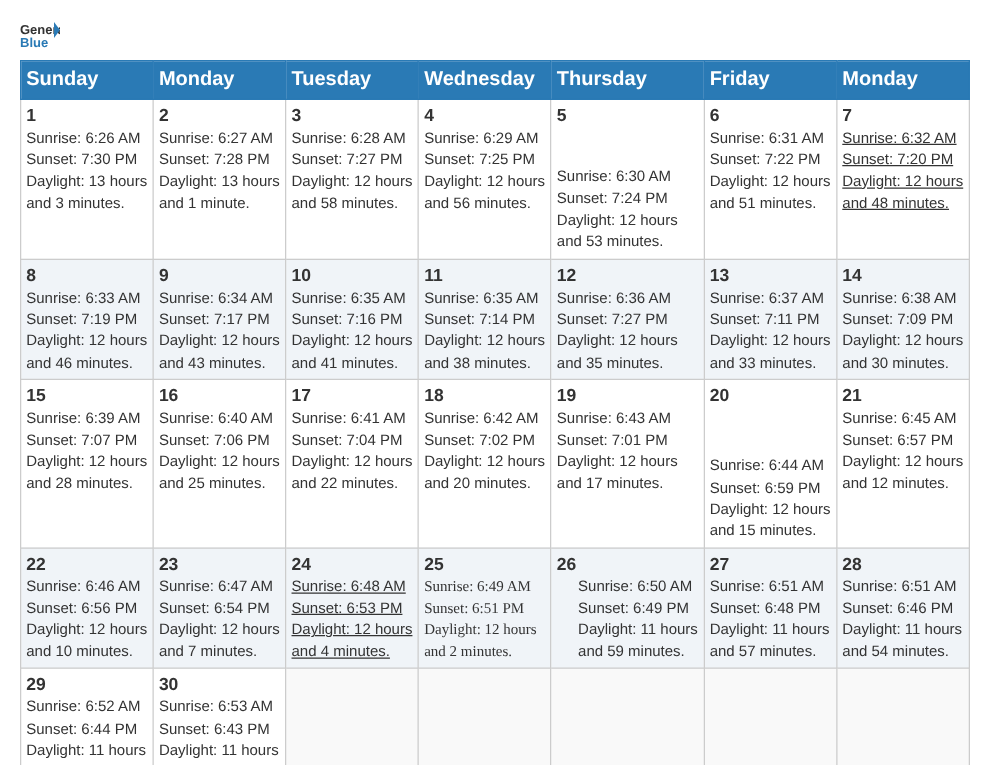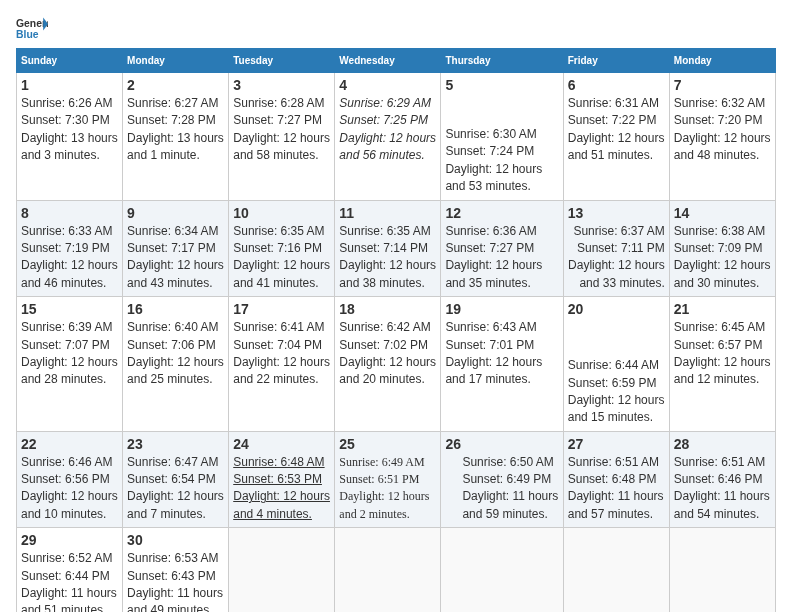--- a/index.html
+++ b/index.html
@@ -40,21 +40,21 @@
     table {
       width: 100%;
       border-collapse: collapse;
       font-size: 11px;
     }
     thead th {
       background-color: #2a7ab5;
       color: #fff;
       padding: 6px 4px;
       text-align: left;
-      font-size: 10px;
+      font-size: 16px;
       font-weight: bold;
       border: 1px solid #2a7ab5;
     }
     tbody td {
       border: 1px solid #ccc;
       padding: 4px;
       vertical-align: top;
       height: 82px;
     }
     tbody tr:nth-child(even) td {
@@ -126,42 +126,42 @@
         </td>
         <td>
           <span class="day-num">3</span>
           <div class="day-info" style="white-space: pre-line;">Sunrise: 6:28 AM
 Sunset: 7:27 PM
 Daylight: 12 hours
 and 58 minutes.</div>
         </td>
         <td>
           <span class="day-num">4</span>
-          <div class="day-info" style="white-space: pre-line; font-style: italic;">Sunrise: 6:29 AM
+          <div class="day-info" style="white-space: pre-line;">Sunrise: 6:29 AM
 Sunset: 7:25 PM
 Daylight: 12 hours
 and 56 minutes.</div>
         </td>
         <td>
           <span class="day-num">5</span>
           <div class="day-info" style="white-space: pre-line; margin-top: 33px;">Sunrise: 6:30 AM
 Sunset: 7:24 PM
 Daylight: 12 hours
 and 53 minutes.</div>
         </td>
         <td>
           <span class="day-num">6</span>
           <div class="day-info" style="white-space: pre-line;">Sunrise: 6:31 AM
 Sunset: 7:22 PM
 Daylight: 12 hours
 and 51 minutes.</div>
         </td>
         <td>
           <span class="day-num">7</span>
-          <div class="day-info" style="white-space: pre-line;">Sunrise: 6:32 AM
+          <div class="day-info" style="white-space: pre-line; text-decoration: underline;">Sunrise: 6:32 AM
 Sunset: 7:20 PM
 Daylight: 12 hours
 and 48 minutes.</div>
         </td>
       </tr>
       <tr>
         <td>
           <span class="day-num">8</span>
           <div class="day-info" style="white-space: pre-line;">Sunrise: 6:33 AM
 Sunset: 7:19 PM
@@ -191,21 +191,21 @@
         </td>
         <td>
           <span class="day-num">12</span>
           <div class="day-info" style="white-space: pre-line;">Sunrise: 6:36 AM
 Sunset: 7:27 PM
 Daylight: 12 hours
 and 35 minutes.</div>
         </td>
         <td>
           <span class="day-num">13</span>
-          <div class="day-info" style="white-space: pre-line; text-align: right;">Sunrise: 6:37 AM
+          <div class="day-info" style="white-space: pre-line;">Sunrise: 6:37 AM
 Sunset: 7:11 PM
 Daylight: 12 hours
 and 33 minutes.</div>
         </td>
         <td>
           <span class="day-num">14</span>
           <div class="day-info" style="white-space: pre-line;">Sunrise: 6:38 AM
 Sunset: 7:09 PM
 Daylight: 12 hours
 and 30 minutes.</div>

